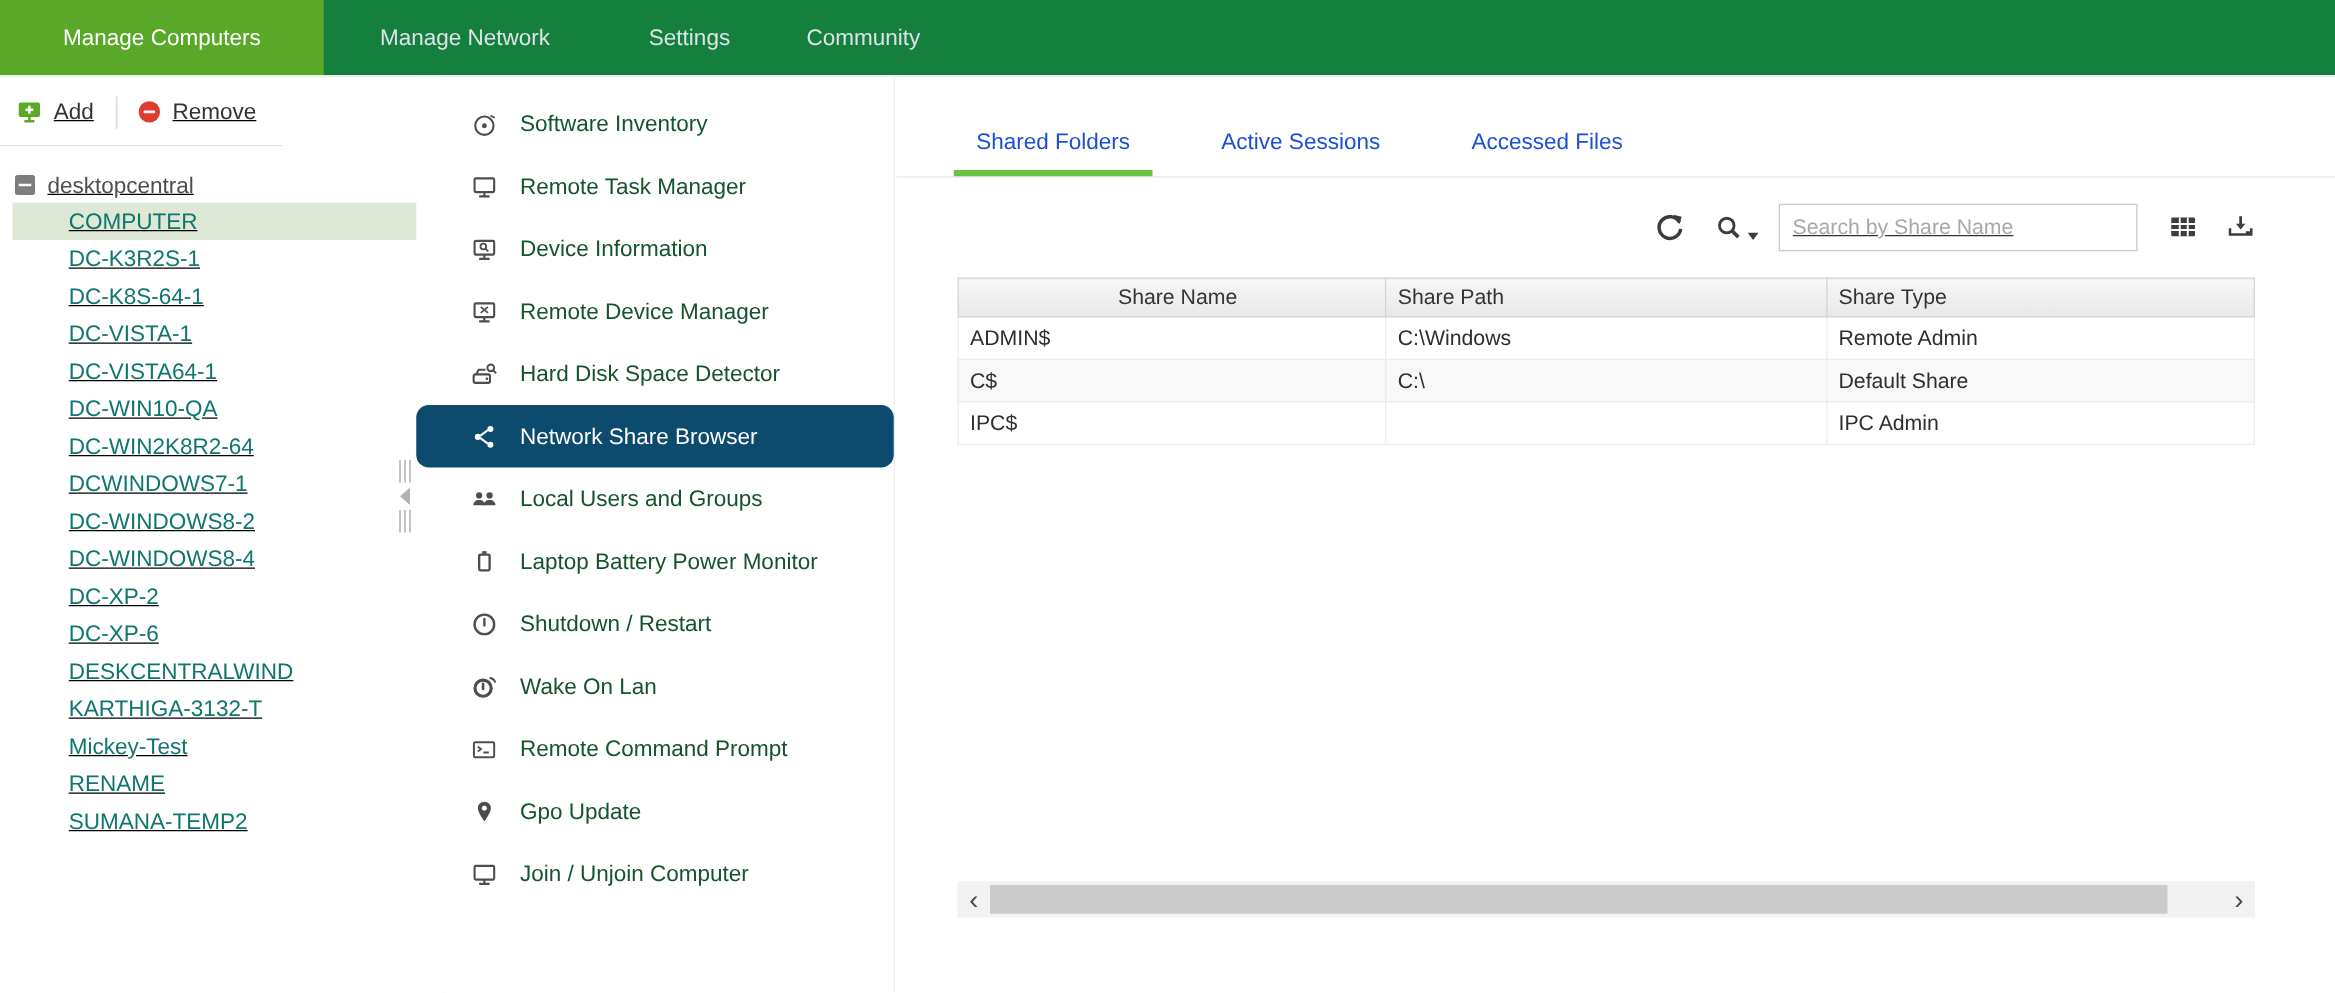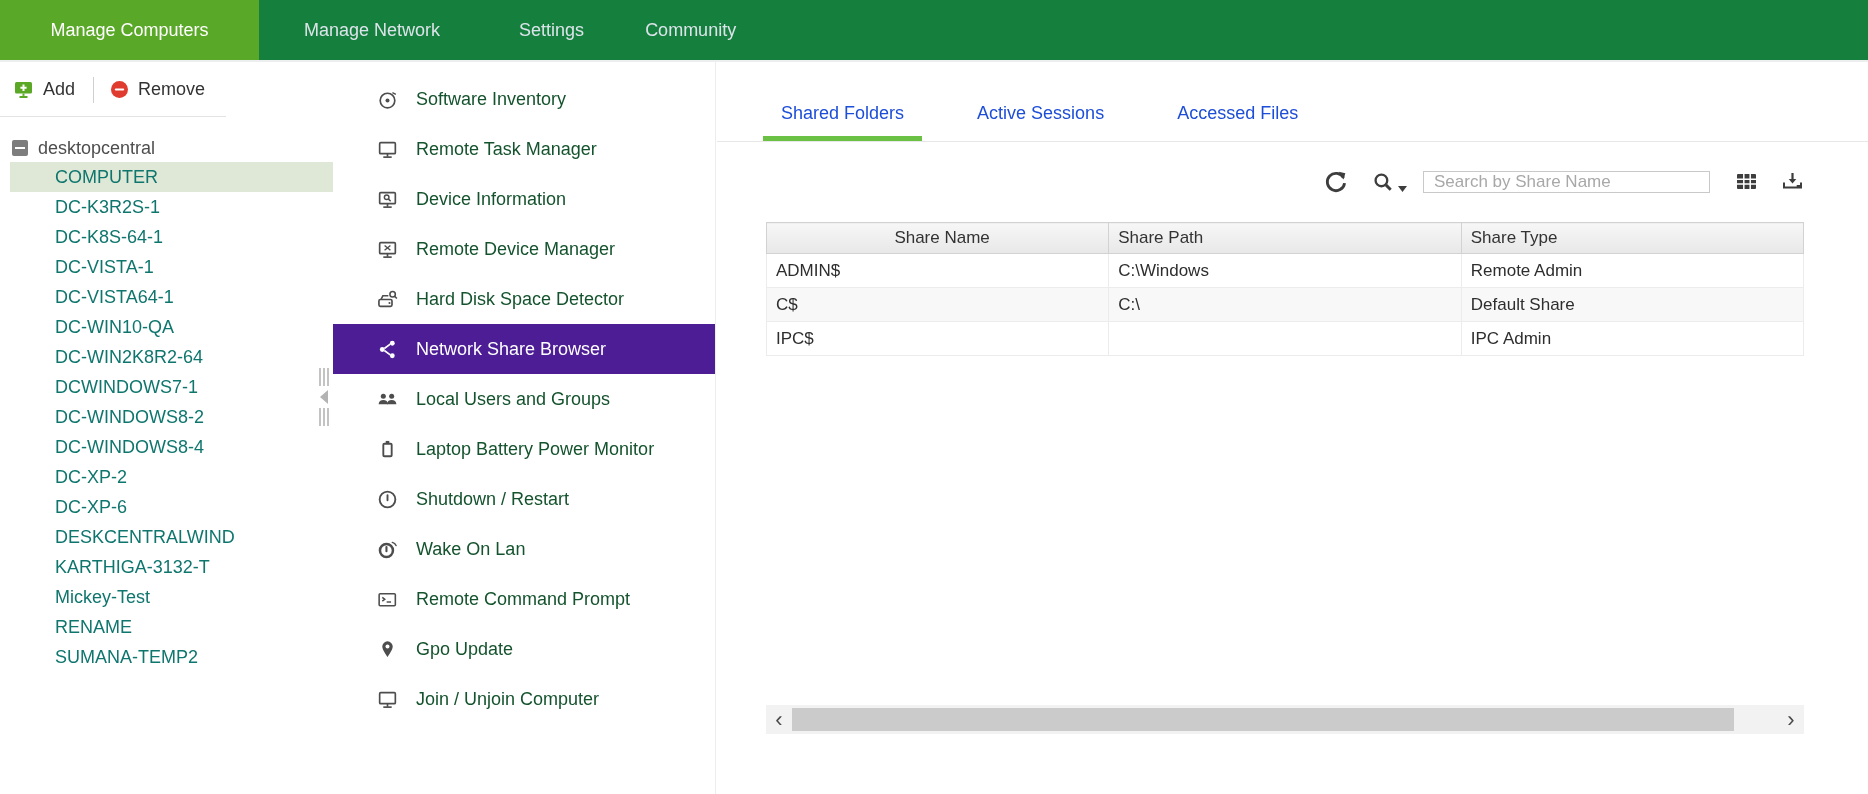--- a/index.html
+++ b/index.html
@@ -10,21 +10,21 @@
   
   .topnav { position:absolute; top:0; left:0; width:100%; height:60px; background:#15803d; display:flex; align-items:stretch; }
   .topnav-underline { position:absolute; top:60px; left:0; width:100%; height:2px; background:#eceef0; }
   .nav-tab { color:#dde3ea; font-size:18px; display:flex; align-items:center; cursor:pointer; }
   .nav-tab.active { background:#5aa828; color:#ffffff; width:259px; justify-content:center; }
   .nav-tab.mn { margin-left:45px; }
   .nav-tab.st { margin-left:79px; }
   .nav-tab.cm { margin-left:61px; }
 
   
-  .left-panel { position:absolute; top:62px; left:0; width:356px; bottom:0; background:#fff; border-right:2px solid #f9a8d4; }
+  .left-panel { position:absolute; top:62px; left:0; width:356px; bottom:0; background:#fff; border-right:2px solid #f9a8d4;text-decoration:underline; }
   .lp-toolbar { height:55px; display:flex; align-items:center; padding-left:13px; position:relative; }
   .lp-toolbar-line { position:absolute; left:0; bottom:0; width:226px; height:1px; background:#e3e3e3; }
   .tool-btn { display:flex; align-items:center; cursor:pointer; }
   .tool-btn .lbl { font-size:18px; color:#333; margin-left:9px; }
   .tb-divider { width:1px; height:26px; background:#cfcfcf; margin:0 16px 0 18px; }
   .tree { margin-top:17px; }
   .tree-root { display:flex; align-items:center; padding-left:12px; height:28px; }
   .collapse-box { width:16px; height:16px; background:#7d7d7d; border-radius:2px; position:relative; cursor:pointer; flex:0 0 auto; }
   .collapse-box::after { content:""; position:absolute; left:3px; top:7px; width:10px; height:2px; background:#fff; }
   .tree-root-label { font-size:18px; color:#4e4e4e; margin-left:10px; }
@@ -34,36 +34,36 @@
   
   .grip { position:absolute; left:315px; top:368px; width:18px; height:58px; display:flex; flex-direction:column; align-items:center; justify-content:space-between; cursor:pointer; z-index:5; }
   .grip .hatch { width:11px; height:18px; background:repeating-linear-gradient(90deg,#c3c3c3 0 2px, transparent 2px 4px); }
   .grip .arrow { width:0; height:0; border-top:7px solid transparent; border-bottom:7px solid transparent; border-right:8px solid #b3b3b3; }
 
   
   .tools-panel { position:absolute; top:62px; left:333px; width:383px; bottom:0; background:#fff; border-right:1px solid #ededed; padding-top:12px; }
   .tool-item { height:50px; display:flex; align-items:center; padding-left:42px; cursor:pointer; }
   .tool-item .ticon { width:24px; height:24px; color:#4d4d4d; display:flex; align-items:center; justify-content:center; flex:0 0 auto; }
   .tool-item .tlabel { font-size:18px; color:#14532d; margin-left:17px; white-space:nowrap; }
-  .tool-item.selected { background:#4c1d95; }
+  .tool-item.selected { background:#0c4a6e;border-radius:10px; }
   .tool-item.selected .tlabel { color:#ffffff; }
   .tool-item.selected .ticon { color:#ffffff; }
   .ticon svg { width:23px; height:23px; display:block; }
 
   
   .main { position:absolute; top:62px; left:717px; right:0; bottom:0; background:#fff; }
   .tabs-row { height:80px; display:flex; align-items:flex-end; border-bottom:1px solid #e7e7e7; padding-left:46px; }
   .tab { font-size:18px; color:#1d4ed8; padding:0 18px 17px 18px; margin-right:37px; cursor:pointer; }
   .tab.active { padding-bottom:12px; border-bottom:5px solid #6bc143; }
 
   .content-toolbar { display:flex; justify-content:flex-end; align-items:center; margin-top:20px; padding-right:63px; height:40px; }
   .cicon { color:#3d3d3d; cursor:pointer; display:flex; align-items:center; }
   .cicon svg { display:block; }
   .search-dd { margin-left:22px; display:flex; align-items:flex-end; }
-  .search-input { margin-left:16px; width:287px; height:22px; border:1px solid #c9c9c9; font-size:17px; color:#333; padding:0 10px; outline:none; font-family:"Liberation Sans", sans-serif; }
+  .search-input { margin-left:16px; width:287px; height:38px; border:1px solid #c9c9c9; font-size:17px; color:#333; padding:0 10px; outline:none; font-family:"Liberation Sans", sans-serif;text-decoration:underline; }
   .search-input::placeholder { color:#a8a8a8; }
   .grid-btn { margin-left:24px; }
   .export-btn { margin-left:21px; }
 
   table.shares { margin:20px 0 0 49px; width:1038px; border-collapse:collapse; table-layout:fixed; }
   table.shares th { background:linear-gradient(#f7f7f7,#e8e8e8); height:31px; font-weight:normal; text-align:left; padding-left:9px; border:1px solid #d2d2d2; border-left:none; font-size:17px; color:#333; }
   table.shares th:first-child { border-left:1px solid #d2d2d2;text-align:center; }
   table.shares td { height:34px; padding-left:9px; border-right:1px solid #ececec; border-bottom:1px solid #ececec; font-size:17px; color:#2e2e2e; }
   table.shares td:first-child { border-left:1px solid #ececec; }
   table.shares tr.alt td { background:#f8f8f8; }

